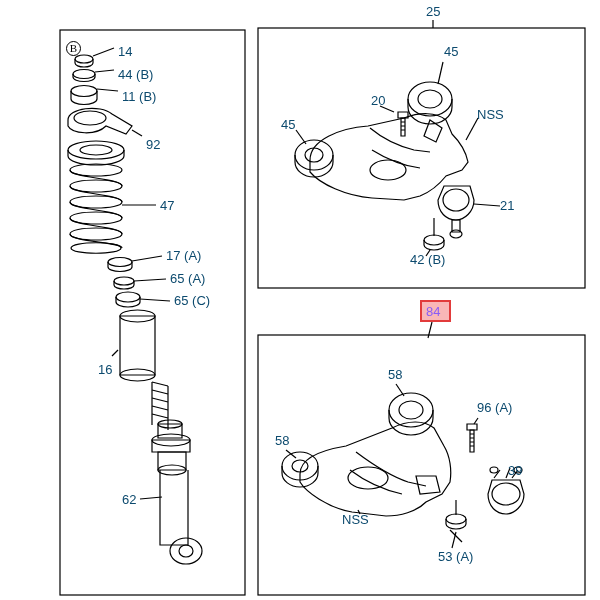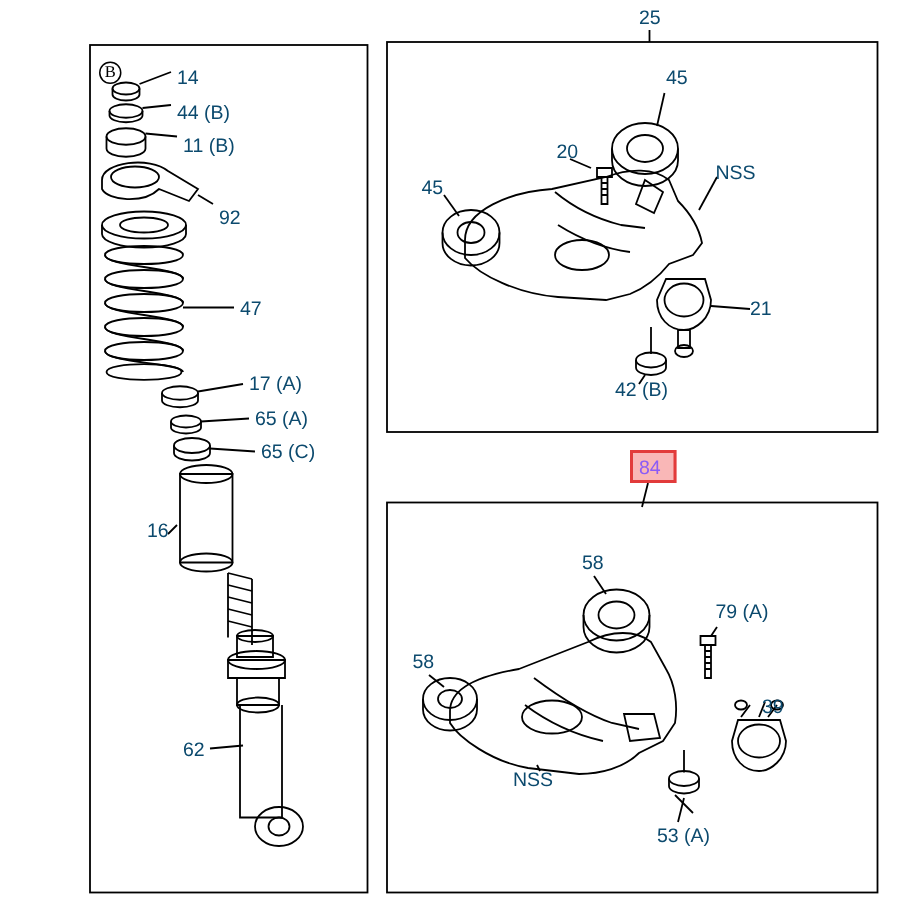--- a/index.html
+++ b/index.html
@@ -257,30 +257,30 @@
   <div class="lbl" style="left:426px; top:5px;">25</div>
 
   <div class="lbl" style="left:118px; top:45px;">14</div>
   <div class="lbl" style="left:118px; top:68px;">44 (B)</div>
   <div class="lbl" style="left:122px; top:90px;">11 (B)</div>
   <div class="lbl" style="left:146px; top:138px;">92</div>
   <div class="lbl" style="left:160px; top:199px;">47</div>
   <div class="lbl" style="left:166px; top:249px;">17 (A)</div>
   <div class="lbl" style="left:170px; top:272px;">65 (A)</div>
   <div class="lbl" style="left:174px; top:294px;">65 (C)</div>
-  <div class="lbl" style="left:98px;  top:347px;">16</div>
+  <div class="lbl" style="left:98px;  top:363px;">16</div>
   <div class="lbl" style="left:122px; top:493px;">62</div>
 
   <div class="lbl" style="left:444px; top:45px;">45</div>
   <div class="lbl" style="left:371px; top:94px;">20</div>
   <div class="lbl" style="left:477px; top:108px;">NSS</div>
   <div class="lbl" style="left:281px; top:118px;">45</div>
   <div class="lbl" style="left:500px; top:199px;">21</div>
   <div class="lbl" style="left:410px; top:253px;">42 (B)</div>
 
   <div class="lbl" style="left:388px; top:368px;">58</div>
-  <div class="lbl" style="left:477px; top:401px;">79 (A)</div>
+  <div class="lbl" style="left:477px; top:401px;">96 (A)</div>
   <div class="lbl" style="left:275px; top:434px;">58</div>
   <div class="lbl" style="left:508px; top:464px;">39</div>
   <div class="lbl" style="left:342px; top:513px;">NSS</div>
   <div class="lbl" style="left:438px; top:550px;">53 (A)</div>
 
 </div>
 
 </body></html>

